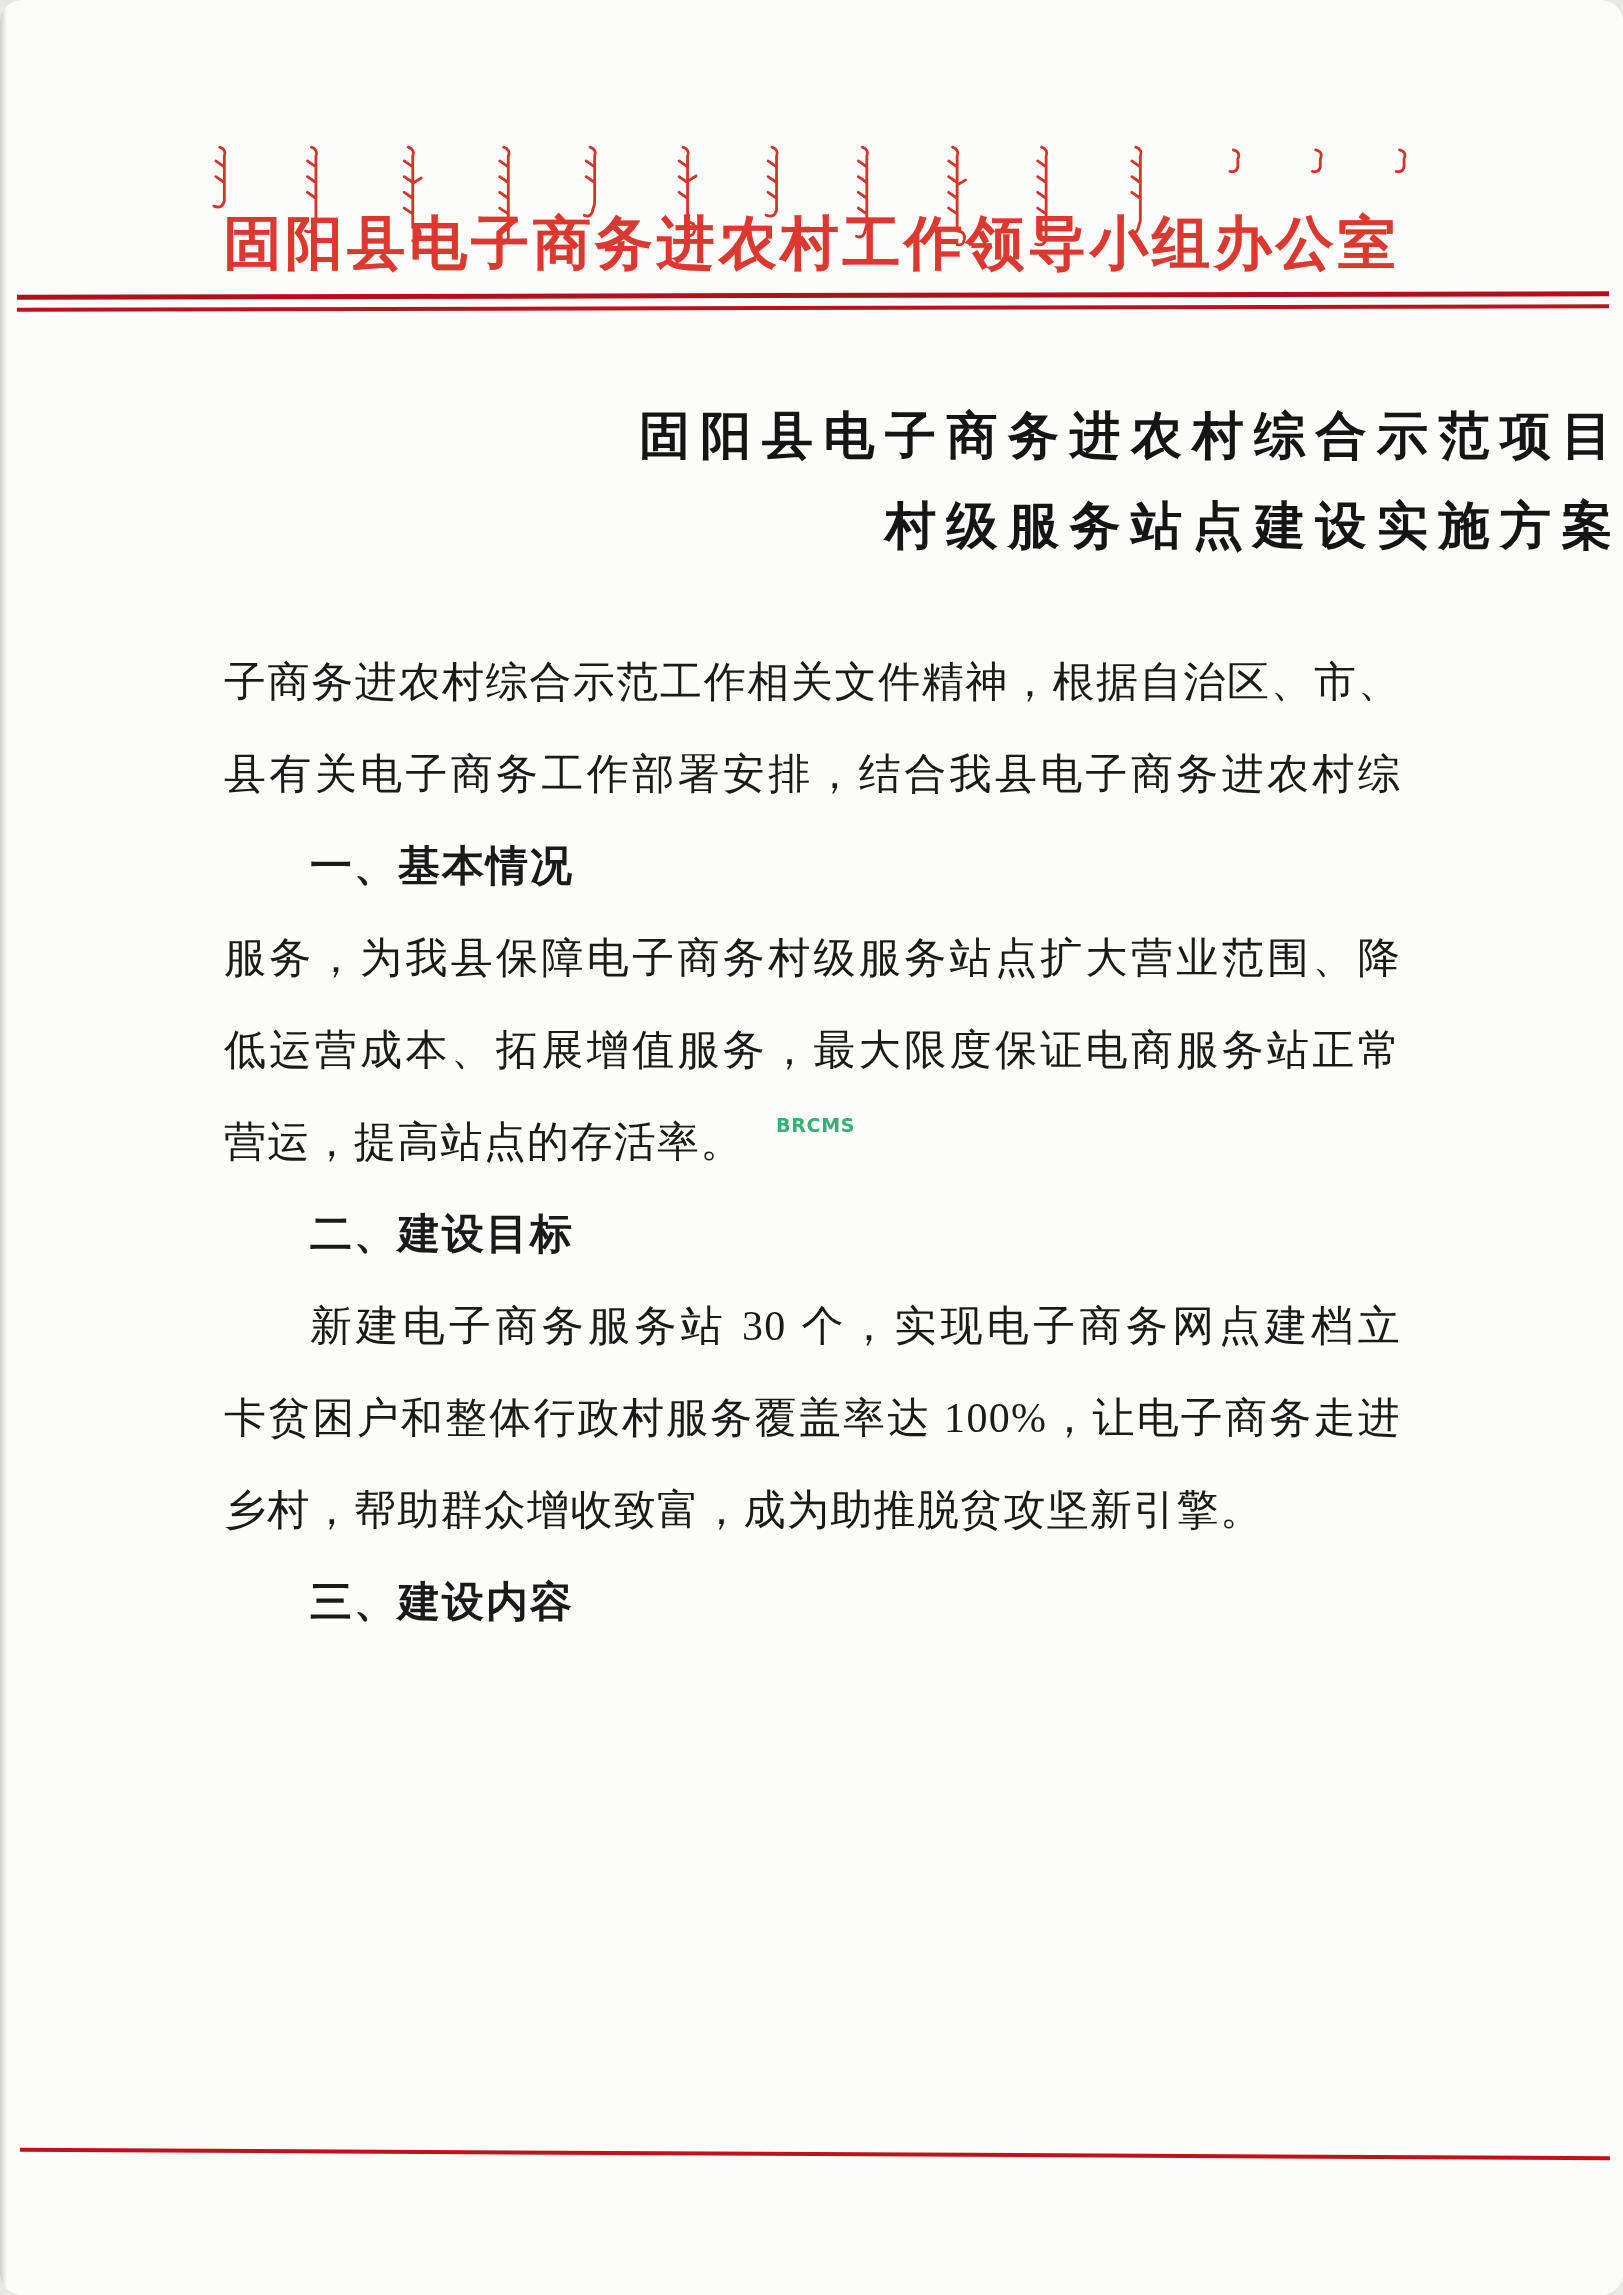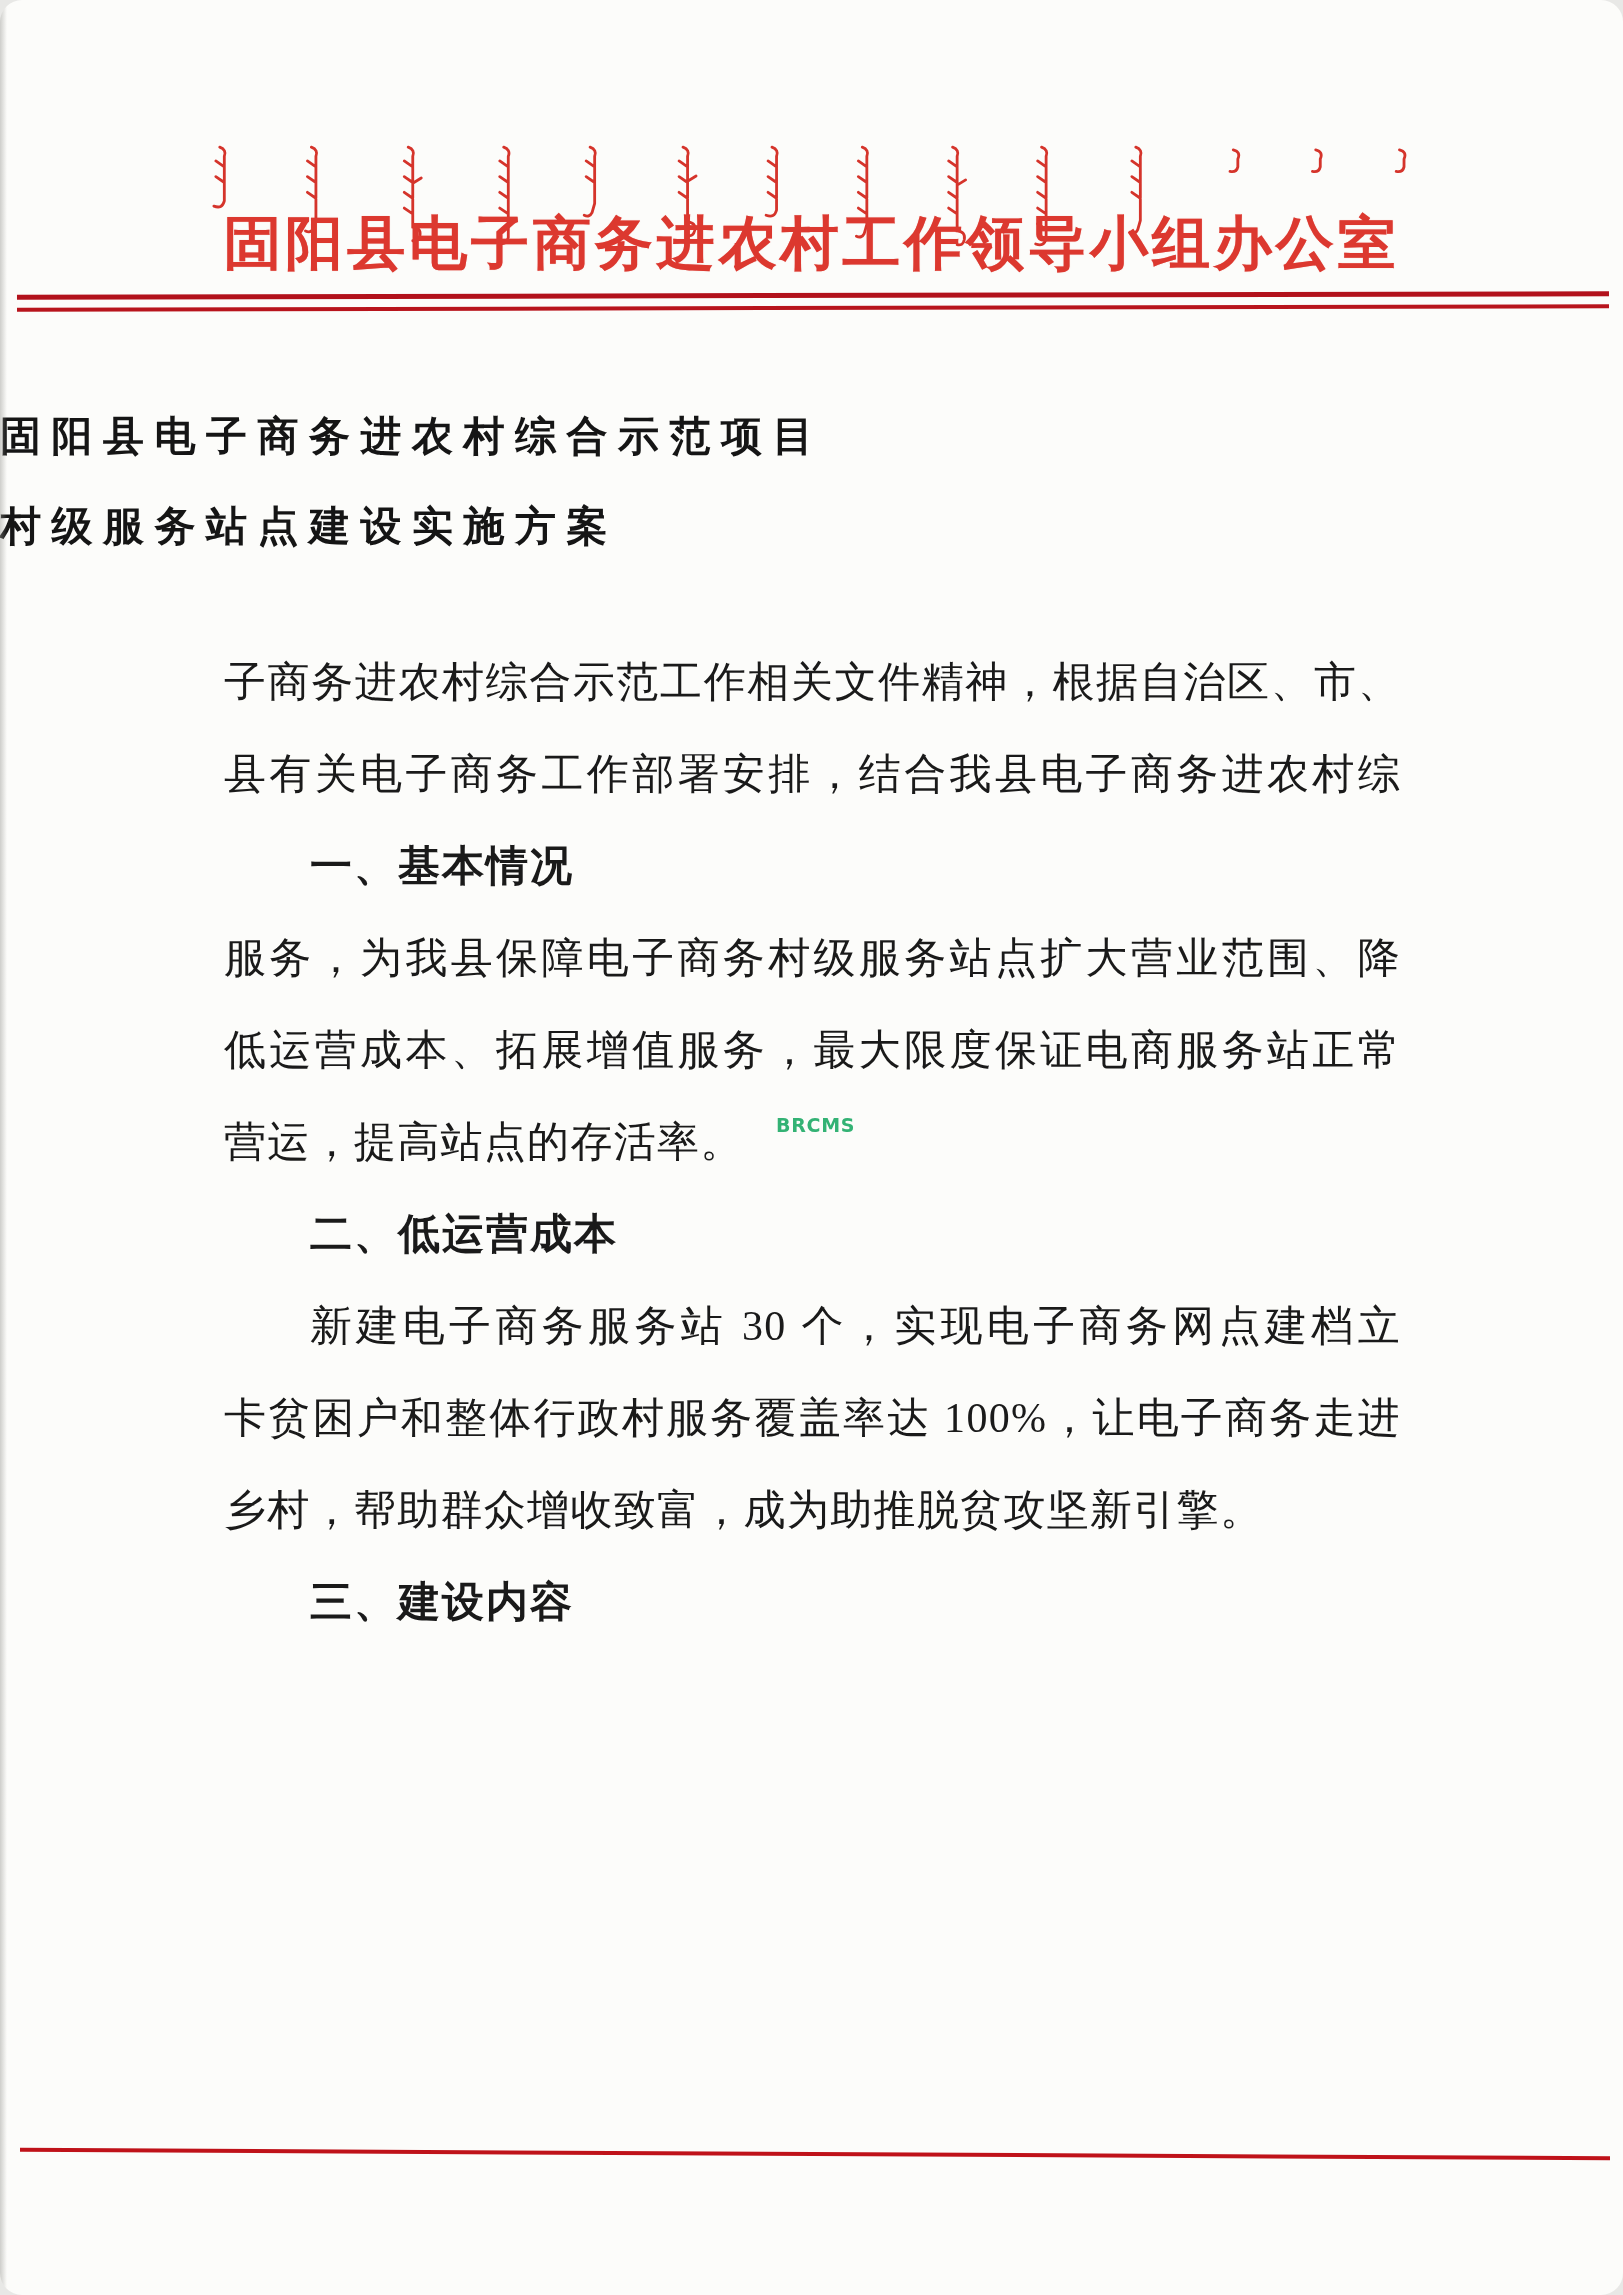--- a/index.html
+++ b/index.html
@@ -17,22 +17,22 @@
   .org-name{
     position:absolute;top:208px;left:0;width:100%;text-align:center;z-index:1;
     font-weight:700;font-size:58px;line-height:72px;letter-spacing:3.9px;color:#dc382f;
     text-shadow:0 0 0.7px rgba(220,56,47,.55);
   }
   .rules{position:absolute;top:293px;left:17px;right:14.4px;transform:rotate(-0.12deg);z-index:1;}
   .rule-a{height:5.2px;background:#b2111b;}
   .rule-gap{height:7.9px;}
   .rule-b{height:3.9px;background:#b8141c;}
   .doc-title{
-    position:absolute;top:391px;left:0;width:100%;text-align:left;z-index:1;
-    font-weight:700;font-size:41px;line-height:90px;letter-spacing:10.5px;color:#151515;
+    position:absolute;top:391px;left:0;width:100%;text-align:right;z-index:1;
+    font-weight:700;font-size:51px;line-height:90px;letter-spacing:10.5px;color:#151515;
   }
   .watermark{
     position:absolute;left:776px;top:1114px;z-index:0;
     font-family:"DejaVu Sans","Liberation Sans",sans-serif;
     font-weight:700;font-size:19px;line-height:22px;letter-spacing:0.7px;color:#33b274;
   }
   .body-text{
     position:absolute;left:224px;top:636px;width:1177px;z-index:1;
     font-size:42px;letter-spacing:1.3px;color:#1a1a1a;
   }
@@ -82,21 +82,21 @@
 
   <div class="watermark" style="color: rgb(51, 178, 116);">BRCMS</div>
 
   <div class="body-text" id="doc-body">
       <div class="line fill">子商务进农村综合示范工作相关文件精神，根据自治区、市、</div>
       <div class="line fill">县有关电子商务工作部署安排，结合我县电子商务进农村综</div>
       <div class="line heading">一、基本情况</div>
       <div class="line fill">服务，为我县保障电子商务村级服务站点扩大营业范围、降</div>
       <div class="line fill">低运营成本、拓展增值服务，最大限度保证电商服务站正常</div>
       <div class="line">营运，提高站点的存活率。</div>
-      <div class="line heading">二、低运营成本</div>
+      <div class="line heading">二、建设目标</div>
       <div class="line indent fill">新建电子商务服务站 30 个，实现电子商务网点建档立</div>
       <div class="line fill">卡贫困户和整体行政村服务覆盖率达 100%，让电子商务走进</div>
       <div class="line">乡村，帮助群众增收致富，成为助推脱贫攻坚新引擎。</div>
       <div class="line heading">三、建设内容</div>
     </div>
 
   <div class="footer-rule"></div>
 
 </div>
 

